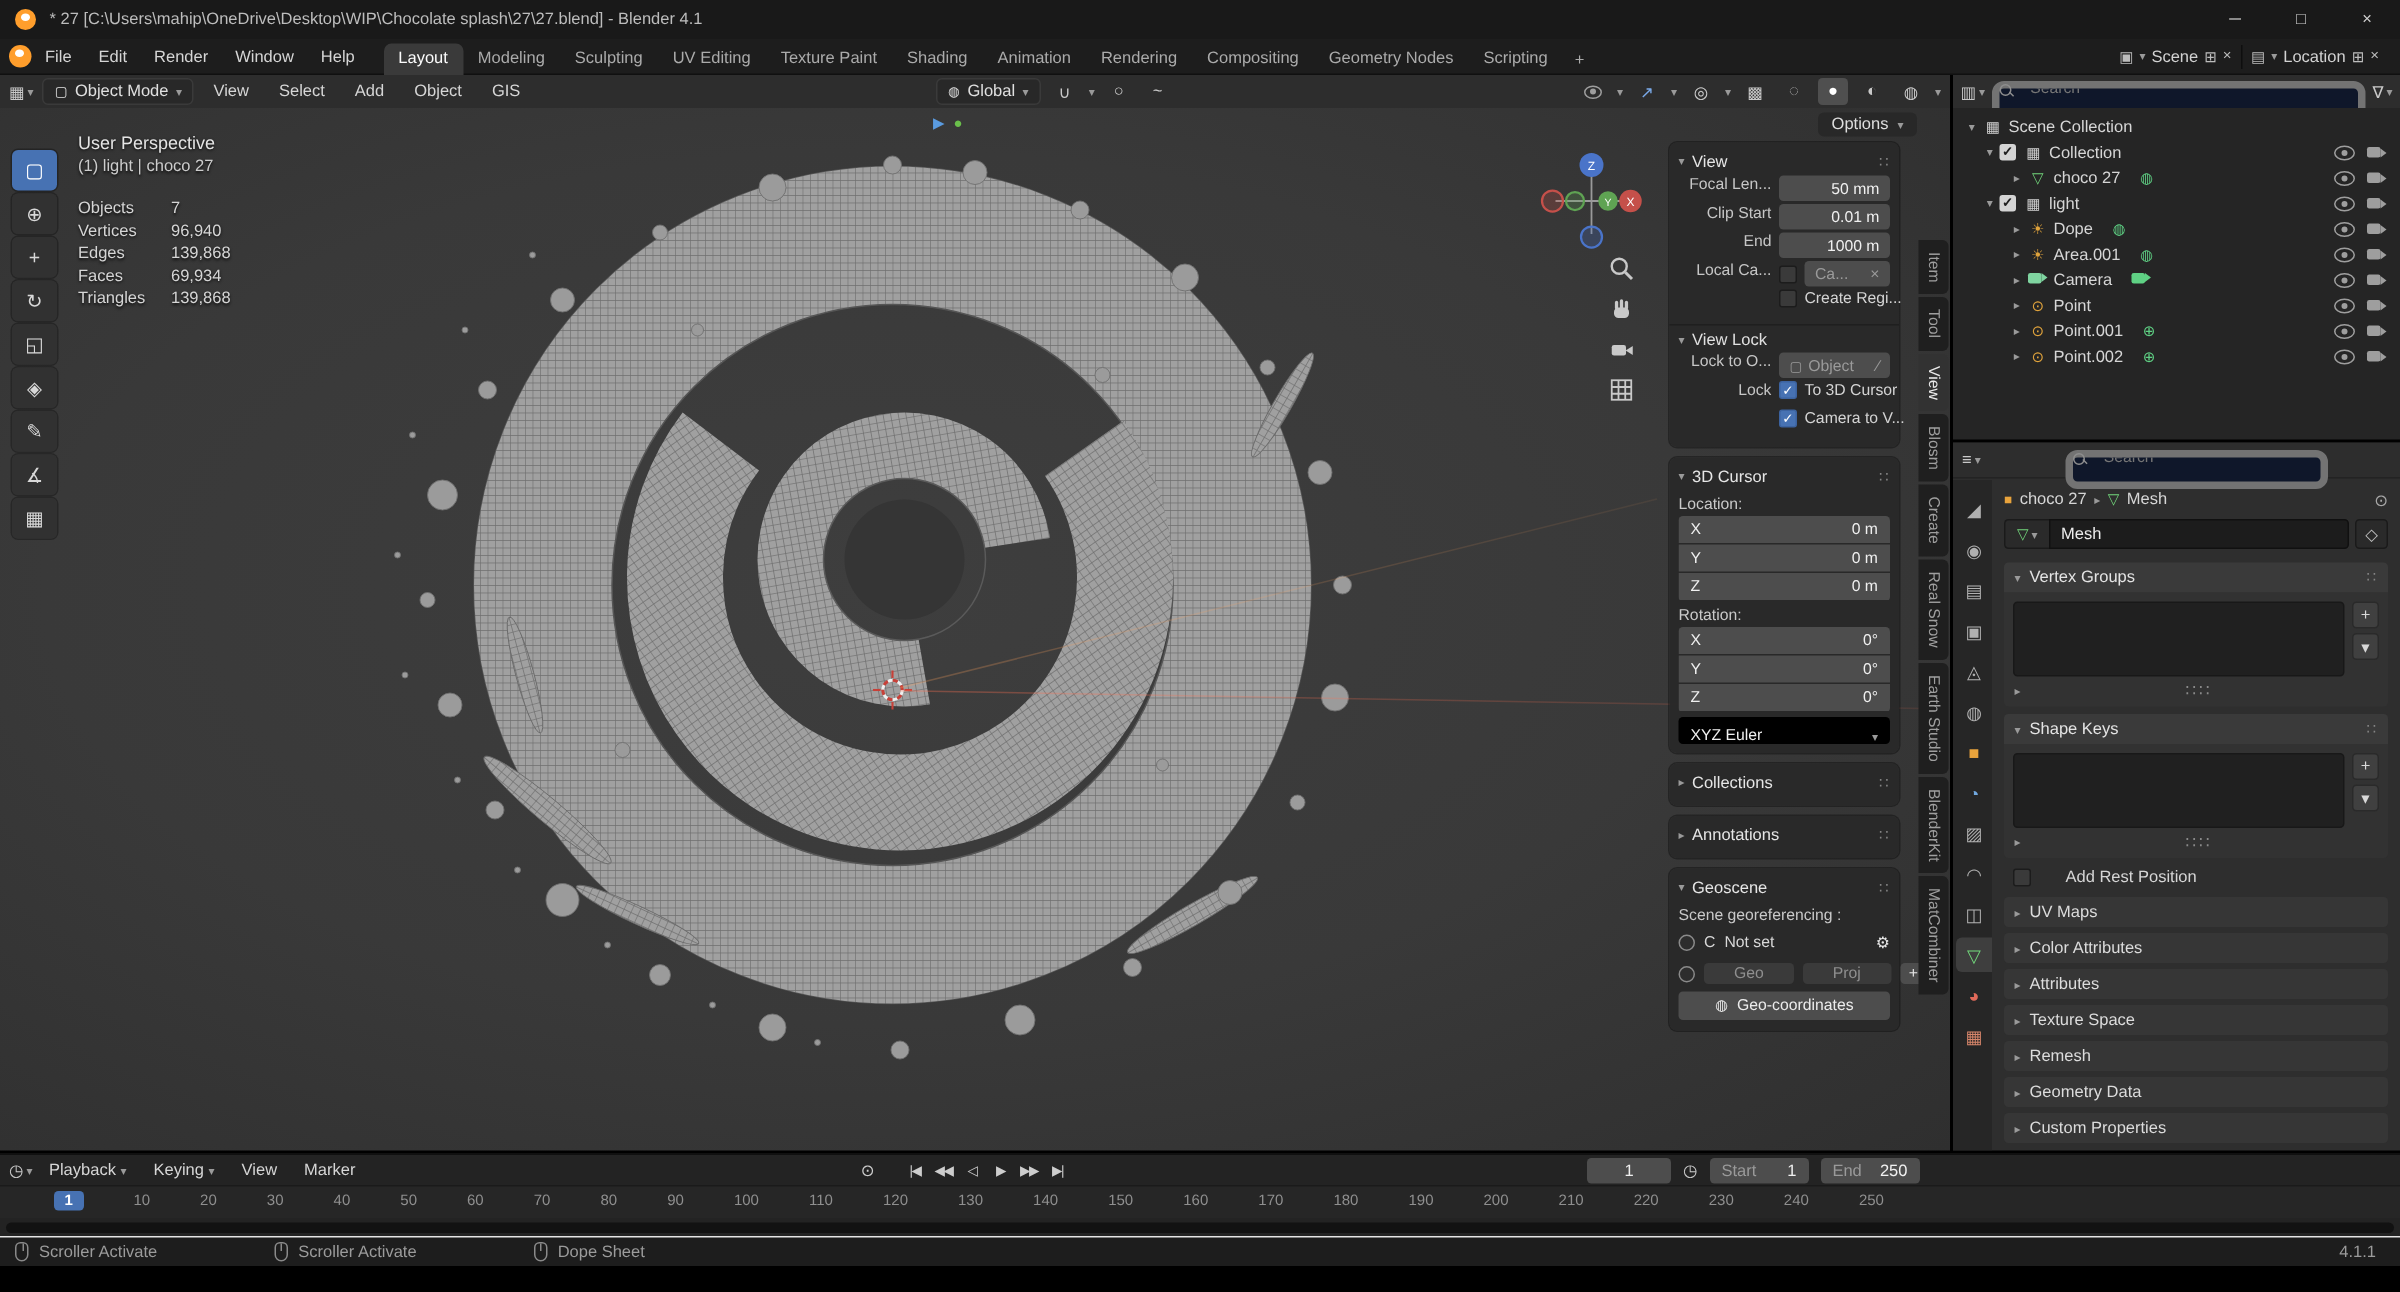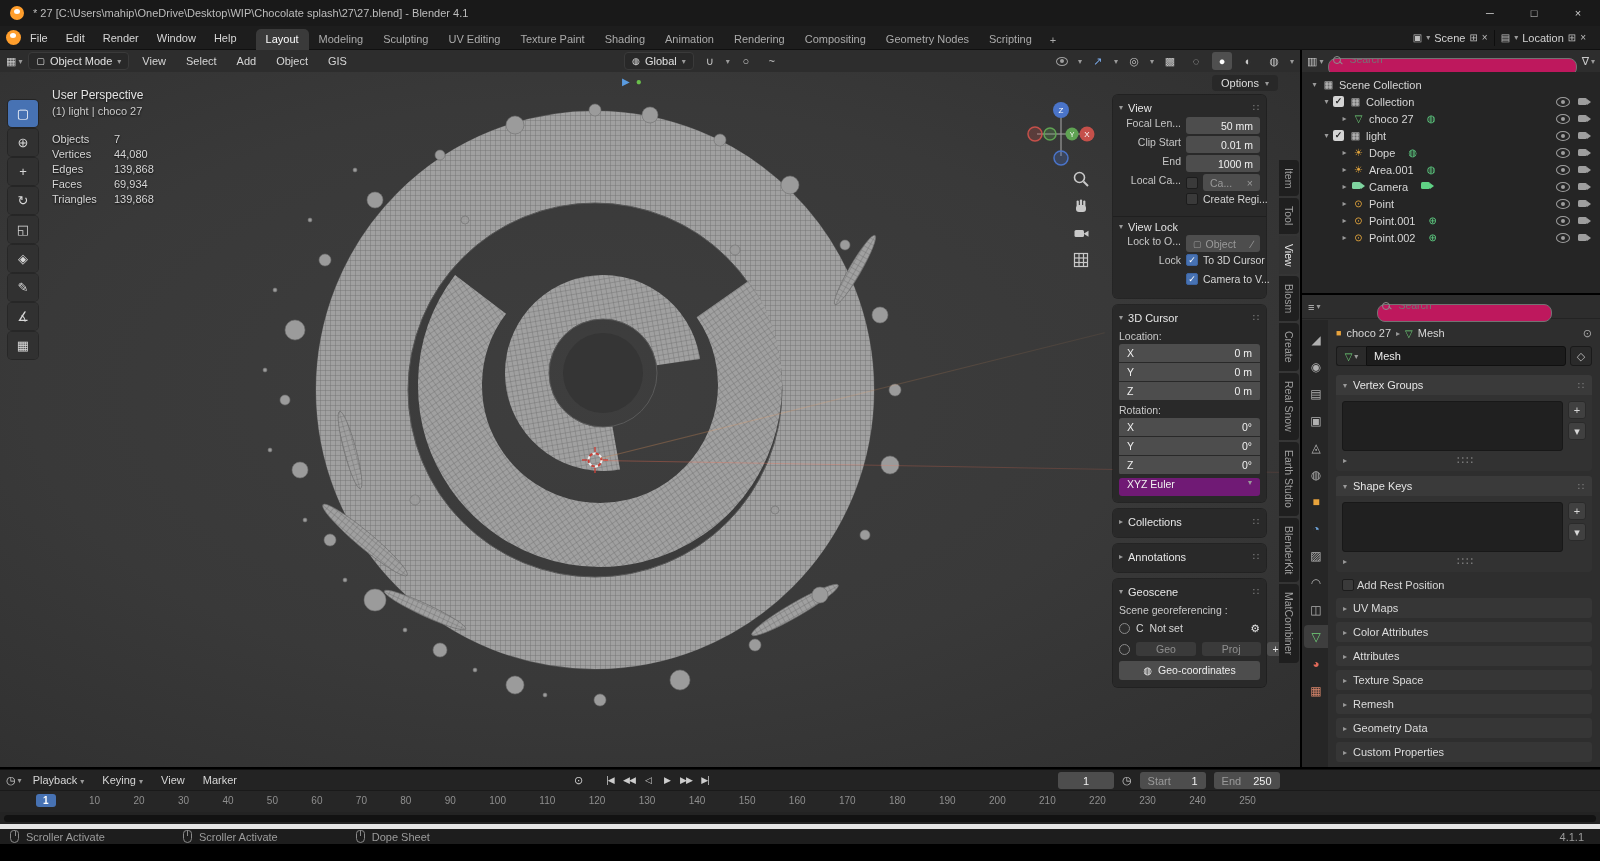--- a/index.html
+++ b/index.html
@@ -33,21 +33,21 @@
   #vpheader{position:absolute;left:0;top:50px;width:1300px;height:22px;background:#2d2d2d;display:flex;align-items:center;gap:6px;padding:0 6px}
   .hicon{display:flex;align-items:center;gap:2px;color:#c9c9c9}
   .dd{display:flex;align-items:center;gap:5px;background:#282828;border:1px solid #3a3a3a;border-radius:4px;padding:1px 7px;height:18px;color:#e0e0e0;white-space:nowrap}
   .hmenu{padding:2px 7px;color:#d6d6d6}
   .hbtn{width:20px;height:18px;display:flex;align-items:center;justify-content:center;border-radius:3px;color:#c9c9c9}
   .hbtn.on{background:#4f4f4f;color:#fff}
 
   
   #outheader{position:absolute;left:1302px;top:50px;width:298px;height:22px;background:#2d2d2d;display:flex;align-items:center;gap:5px;padding:0 5px}
   .search-wrap{position:relative;flex:1;height:16px}
-  .search-wrap input{width:100%;height:16px;background:#be185d;border:1px solid #737373;border-radius:8px;color:#bdbdbd;font-family:"Liberation Sans",sans-serif;font-size:10.5px;padding:0 6px 16px 20px;outline:none}
+  .search-wrap input{width:100%;height:16px;background:#0f172a;border:5px solid #737373;border-radius:8px;color:#bdbdbd;font-family:"Liberation Sans",sans-serif;font-size:10.5px;padding:0 6px 16px 20px;outline:none}
   .mag{position:absolute;left:5px;top:3px;width:8px;height:8px}
   .mag::before{content:"";position:absolute;left:0;top:0;width:6px;height:6px;border:1.2px solid #8e8e8e;border-radius:50%}
   .mag::after{content:"";position:absolute;left:5.5px;top:5.5px;width:3.5px;height:1.2px;background:#8e8e8e;transform:rotate(45deg)}
   #outliner{position:absolute;left:1302px;top:72px;width:298px;height:221px;background:#252525;padding-top:4px;overflow:hidden}
   .orow{display:flex;align-items:center;height:17px;padding-right:8px;color:#d6d6d6;white-space:nowrap}
   .ocaret{width:13px;text-align:center;color:#9a9a9a;font-size:8px}
   .oicon{width:15px;text-align:center;margin-right:3px;font-size:10px}
   .colcheck{width:11px;height:11px;background:#d4d4d4;border-radius:2px;color:#1e1e1e;font-size:9px;line-height:11px;text-align:center;font-weight:bold;margin-right:4px}
   .obadge{margin-left:13px;font-size:10px;color:#5fd184}
   .sh-eye{position:relative;width:14px;height:10px;display:inline-block;color:#9e9e9e;flex:0 0 auto}
@@ -85,21 +85,21 @@
   .plab{width:62px;text-align:right;margin-right:5px;color:#c6c6c6;white-space:nowrap;overflow:hidden;flex:0 0 auto;font-size:10.5px}
   .pval{flex:1;background:#4d4d4d;border-radius:3px;height:17px;display:flex;align-items:center;justify-content:flex-end;padding:0 7px;color:#f0f0f0;white-space:nowrap;font-size:10.5px}
   .pgroup{flex:1;display:flex;align-items:center;gap:5px;white-space:nowrap;font-size:10.5px}
   .ncheck{width:12px;height:12px;background:#3a3a3a;border:1px solid #1c1c1c;border-radius:2px;flex:0 0 auto;font-size:9px;line-height:10px;text-align:center;color:#fff}
   .ncheck.checked{background:#4772b3;border-color:#3c63a0}
   .objfield{justify-content:flex-start;gap:4px;color:#9a9a9a}
   .axgroup{border-radius:3px;overflow:hidden;margin-bottom:3px}
   .axrow{display:flex;height:18px;background:#4d4d4d;margin-bottom:1px;align-items:center;padding:0 8px;color:#f0f0f0;font-size:10.5px}
   .axrow .axval{margin-left:auto}
   .seclabel{color:#c9c9c9;margin:3px 0 2px;font-size:10.5px}
-  .ddfull{height:18px;background:#701a75;border-radius:3px;display:flex;align-items:flex-start;padding:0 8px;color:#f0f0f0;margin-top:2px;font-size:10.5px}
+  .ddfull{height:18px;background:#000000;border-radius:3px;display:flex;align-items:flex-end;padding:0 8px;color:#f0f0f0;margin-top:2px;font-size:10.5px}
   .georow{display:flex;align-items:center;gap:6px;height:20px;margin:1px 0;color:#d8d8d8;font-size:10.5px}
   .radio{width:11px;height:11px;border:1px solid #8a8a8a;border-radius:50%;background:#2d2d2d;flex:0 0 auto}
   .gbtn{background:#3a3a3a;color:#8f8f8f;border-radius:3px;padding:1px 20px}
   .gplus{background:#4d4d4d;color:#e6e6e6;border-radius:3px;padding:1px 6px}
   .geobtn{flex:1;background:#4d4d4d;border-radius:3px;height:19px;display:flex;align-items:center;justify-content:center;gap:6px;color:#ececec}
   #ntabs{position:absolute;right:1px;top:88px;display:flex;flex-direction:column}
   .ntab{writing-mode:vertical-rl;text-orientation:sideways;padding:8px 4px;background:#1f1f1f;color:#9f9f9f;border-radius:0 4px 4px 0;margin-bottom:2px;font-size:10.5px;white-space:nowrap}
   .ntab.active{background:#323232;color:#ececec}
 
   
@@ -120,40 +120,40 @@
   .namebox{flex:1;height:20px;background:#1c1c1c;border:1px solid #101010;border-radius:0 3px 3px 0;display:flex;align-items:center;padding:0 7px;color:#ececec}
   .shieldbtn{width:22px;height:20px;margin-left:4px;background:#2a2a2a;border:1px solid #1a1a1a;border-radius:3px;display:flex;align-items:center;justify-content:center;color:#bdbdbd}
   .ppanel{margin:5px 8px 0}
   .pphead{height:20px;background:#3a3a3a;border-radius:3px 3px 0 0;display:flex;align-items:center;gap:6px;padding:0 7px;color:#e4e4e4}
   .ppbody{background:#323232;border-radius:0 0 3px 3px;padding:6px;display:flex;gap:5px}
   .uilist{flex:1;height:50px;background:#202020;border:1px solid #181818;border-radius:3px}
   .btncol{display:flex;flex-direction:column;gap:3px}
   .sbtn{width:18px;height:18px;background:#404040;border:1px solid #2a2a2a;border-radius:3px;display:flex;align-items:center;justify-content:center;color:#d8d8d8;font-size:11px}
   .ppfoot{background:#323232;border-radius:0 0 3px 3px;margin-top:-3px;padding:0 7px 4px;display:flex;align-items:center;color:#9a9a9a}
   .ppfoot .grip2{margin:0 auto;letter-spacing:2px;color:#8a8a8a}
-  .checkrow{display:flex;align-items:center;gap:3px;padding:7px 14px 3px;color:#d6d6d6}
+  .checkrow{display:flex;align-items:center;gap:23px;padding:7px 14px 3px;color:#d6d6d6}
   .cpanel{margin:4px 8px 0;height:20px;background:#363636;border-radius:3px;display:flex;align-items:center;gap:6px;padding:0 7px;color:#dcdcdc}
 
   
   #tlheader{position:absolute;left:0;top:769px;width:1600px;height:21px;background:#232323;display:flex;align-items:center;gap:4px;padding:0 6px;border-top:1px solid #101010}
   .tl-controls{position:absolute;left:570px;top:1px;display:flex;gap:3px;align-items:center}
   .pbtn{min-width:16px;height:18px;display:flex;align-items:center;justify-content:center;color:#cdcdcd;font-size:9px;letter-spacing:-1px;padding:0 2px}
   .tl-right{position:absolute;left:1058px;top:2px;display:flex;gap:8px;align-items:center}
   .tlfield{background:#4d4d4d;border-radius:3px;height:17px;display:flex;align-items:center;justify-content:center;color:#f0f0f0;padding:0 8px}
   .tlfield.frame{width:56px}
   .tlfield.range{width:66px;justify-content:space-between}
   #ruler{position:absolute;left:0;top:790px;width:1600px;height:22px;background:#262626;border-top:1px solid #1a1a1a}
   .ticks{position:absolute;left:36px;right:344px;top:3px;display:flex;justify-content:space-between;align-items:center}
   .tick{color:#8f8f8f;font-size:10px}
   .tick.active{background:#4772b3;color:#fff;border-radius:3px;padding:1px 7px;font-weight:bold}
   #hscroll{position:absolute;left:0;top:812px;width:1600px;height:12px;background:#232323}
   #hscroll .thumb{position:absolute;left:4px;right:4px;top:3px;height:7px;background:#121212;border-radius:4px}
 
   
-  #statusbar{position:absolute;left:0;top:824px;width:1600px;height:20px;background:#1d1d1d;display:flex;align-items:center;padding:0 10px;color:#9b9b9b;border-top:5px solid #e5e5e5}
+  #statusbar{position:absolute;left:0;top:824px;width:1600px;height:20px;background:#1d1d1d;display:flex;align-items:center;padding:0 10px;color:#9b9b9b;border-top:1px solid #e5e5e5}
   .sb-item{display:flex;align-items:center;margin-right:78px;white-space:nowrap}
   .mouseico{width:9px;height:13px;border:1px solid #8a8a8a;border-radius:4px 4px 5px 5px;position:relative;margin-right:7px;flex:0 0 auto}
   .mouseico::after{content:"";position:absolute;left:50%;top:0;width:1px;height:5px;background:#8a8a8a}
   #sb-version{margin-left:auto;margin-right:6px}
 </style>
 </head>
 <body>
 
 <div id="titlebar">
   <span class="blogo"></span>
@@ -454,21 +454,21 @@
 
   <div id="vp-overlay-text" class="vp-shadow">
     <div class="big">User Perspective</div>
     <div class="ctx">(1) light | choco 27</div>
     <div class="statrow">
         <span class="sl">Objects</span>
         <span>7</span>
       </div>
       <div class="statrow">
         <span class="sl">Vertices</span>
-        <span>44,080</span>
+        <span>96,940</span>
       </div>
       <div class="statrow">
         <span class="sl">Edges</span>
         <span>139,868</span>
       </div>
       <div class="statrow">
         <span class="sl">Faces</span>
         <span>69,934</span>
       </div>
       <div class="statrow">

